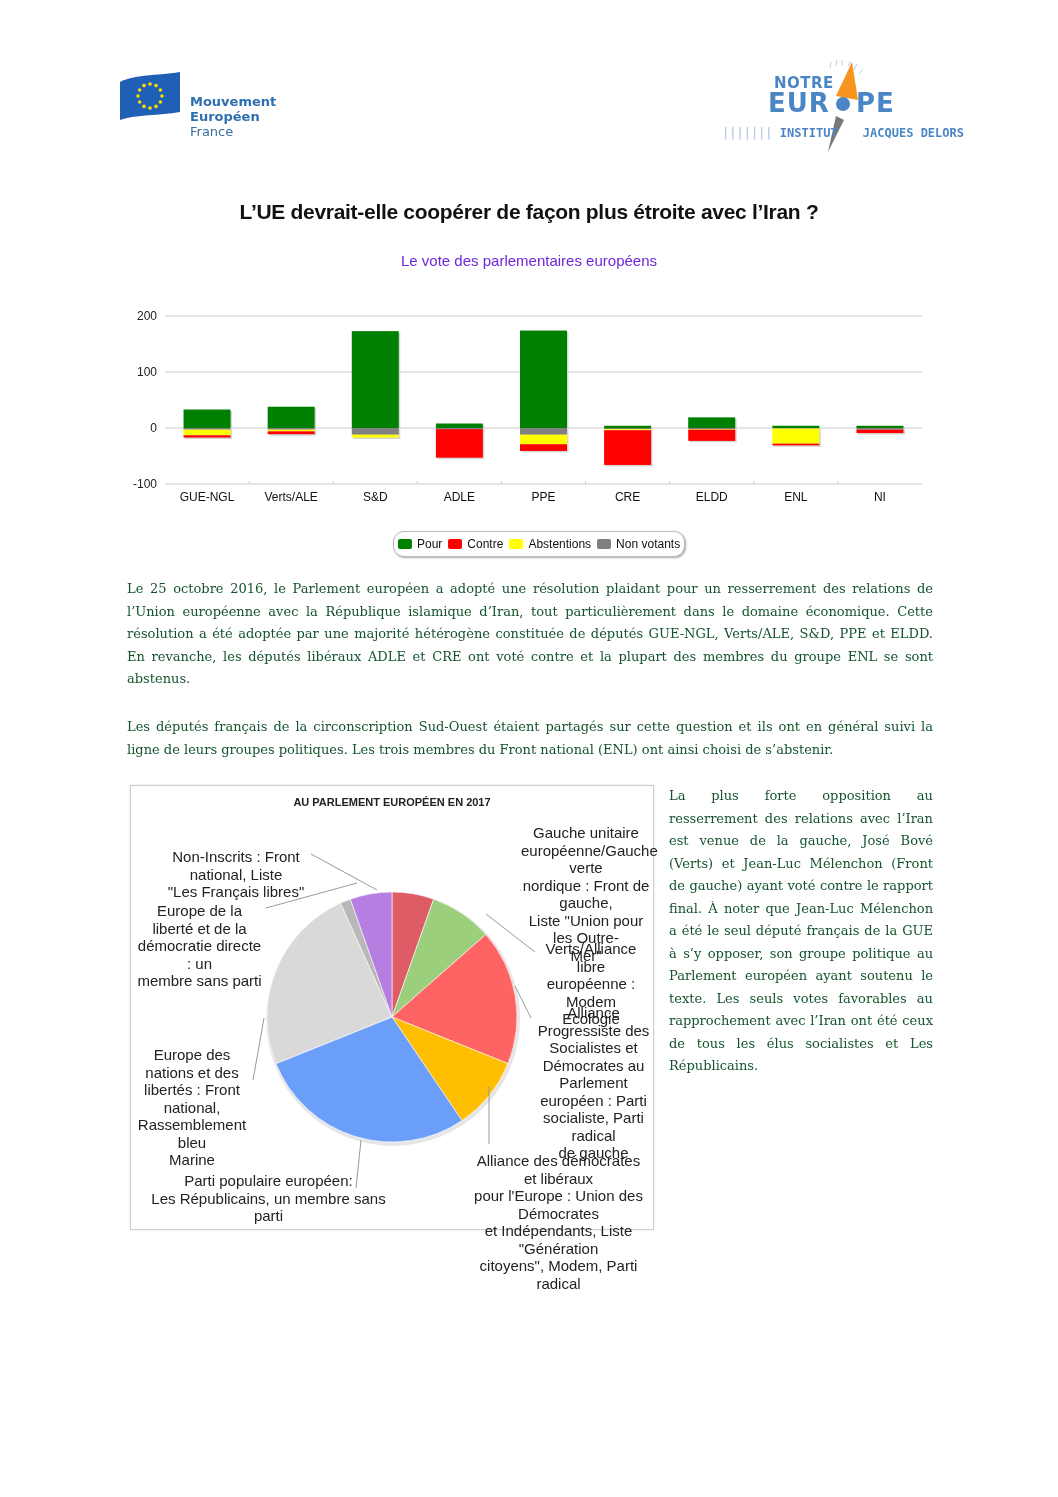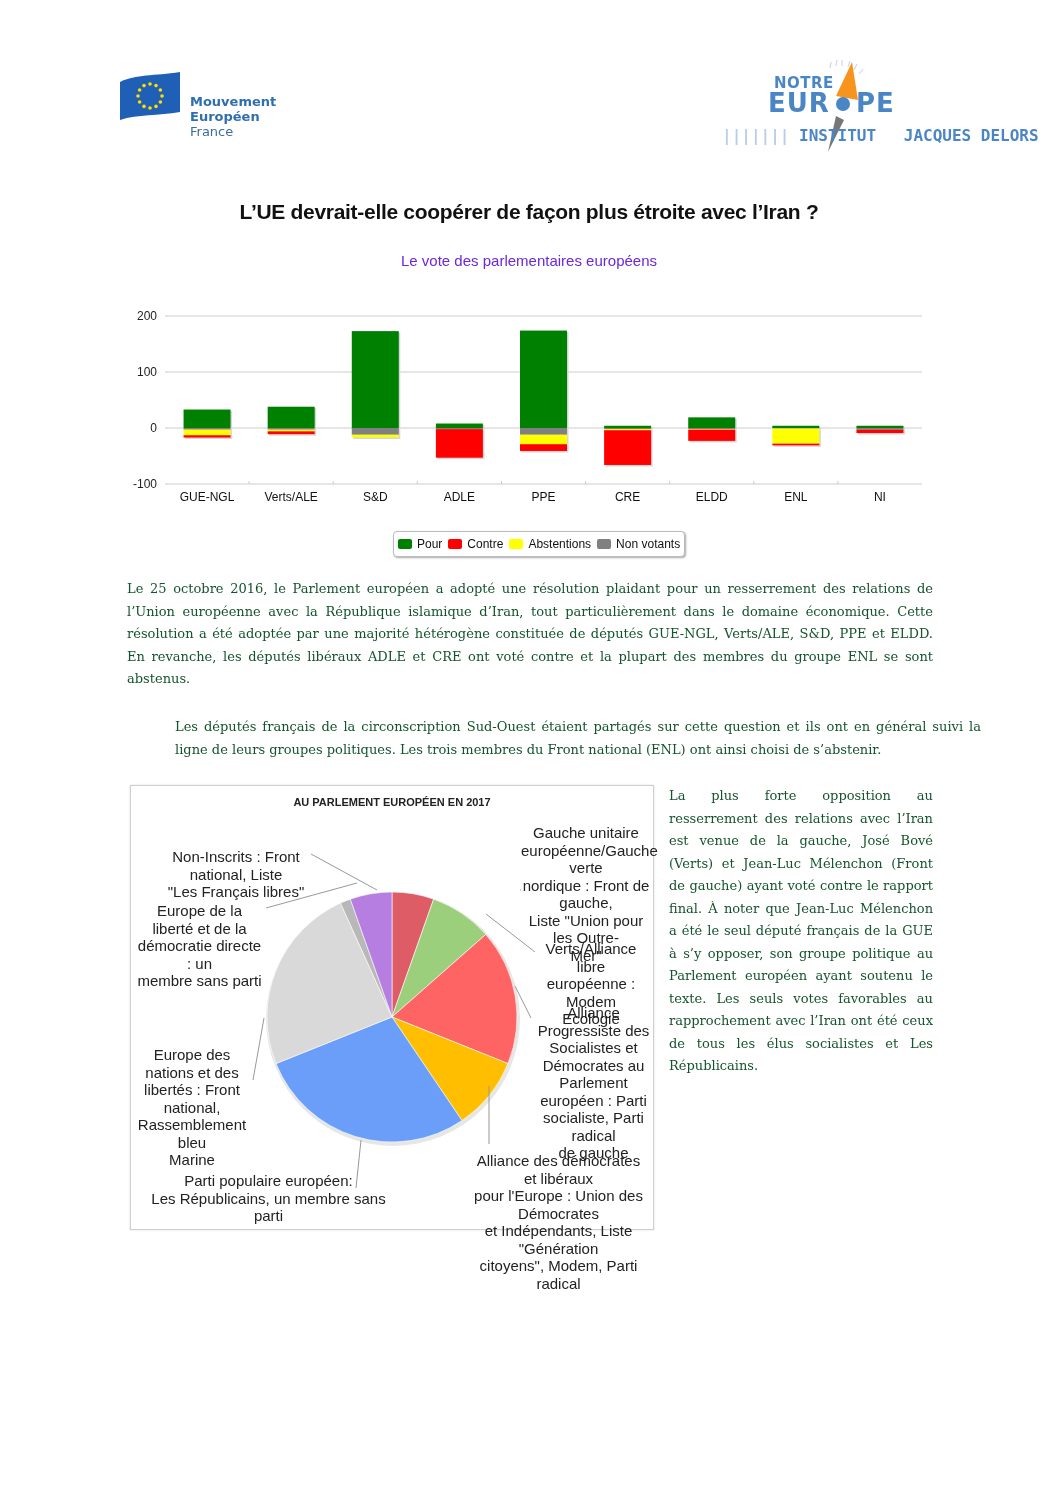--- a/index.html
+++ b/index.html
@@ -7,35 +7,35 @@
   .abs { position: absolute; }
   
   .logo-me { left: 118px; top: 70px; width: 180px; height: 80px; }
   .logo-me .flag { position: absolute; left: 0; top: 2px; width: 64px; height: 48px; }
   .logo-me .txt { position: absolute; left: 72px; top: 24px; font-family: "DejaVu Sans", sans-serif; font-size: 13px; line-height: 15px; color: #2f6fb0; }
   .logo-me .txt b { display: block; font-weight: bold; }
   .logo-me .txt span { display: block; color: #3b6d9e; }
   .logo-ne { left: 722px; top: 60px; width: 230px; height: 95px; }
   .logo-ne .notre { position: absolute; left: 52px; top: 14px; font-family: "DejaVu Sans", sans-serif; font-weight: bold; font-size: 15px; color: #4a86c5; letter-spacing: 0.5px; }
   .logo-ne .europe { position: absolute; left: 46px; top: 28px; font-family: "DejaVu Sans", sans-serif; font-weight: bold; font-size: 26px; color: #4a86c5; letter-spacing: 1px; }
-  .logo-ne .inst { position: absolute; left: 0; top: 66px; font-family: "DejaVu Sans Mono", monospace; font-weight: bold; font-size: 16px; color: #4a86c5; white-space: nowrap; }
+  .logo-ne .inst { position: absolute; left: 0; top: 66px; font-family: "DejaVu Sans Mono", monospace; font-weight: bold; font-size: 12px; color: #4a86c5; white-space: nowrap; }
   .logo-ne svg { position: absolute; left: 88px; top: 0; }
   
   .title { left: 0; width: 1058px; top: 200px; text-align: center; font-family: "Liberation Sans", sans-serif; font-weight: bold; font-size: 21px; color: #111; letter-spacing: -0.3px; }
   .subtitle { left: 0; width: 1058px; top: 252px; text-align: center; font-family: "Liberation Sans", sans-serif; font-size: 15px; color: #6d28d9; }
   
   #bar-chart { position: absolute; left: 120px; top: 300px; }
-  .legend { position: absolute; left: 393px; top: 531px; height: 24px; border: 1px solid #bbb; border-radius: 4px; box-shadow: 1px 1px 2px #aaa; display: flex; align-items: center; padding: 0 4px; font-family: "Liberation Sans", sans-serif; font-size: 12px; background: #fff; }
+  .legend { position: absolute; left: 393px; top: 531px; height: 24px; border: 1px solid #bbb; border-radius: 11px; box-shadow: 1px 1px 2px #aaa; display: flex; align-items: center; padding: 0 4px; font-family: "Liberation Sans", sans-serif; font-size: 12px; background: #fff; }
   .legend .item { display: flex; align-items: center; margin-right: 6px; }
   .legend .item:last-child { margin-right: 0; justify-content: flex-end; }
   .legend .sw { width: 14px; height: 10px; border-radius: 2px; margin-right: 5px; }
   
   .para { font-family: "DejaVu Serif", serif; font-size: 13px; line-height: 22.5px; text-align: justify; color: #14532d; }
   .p1 { left: 127px; top: 578px; width: 806px; }
-  .p2 { left: 127px; top: 716px; width: 806px; margin-left: 48px; }
+  .p2 { left: 127px; top: 716px; width: 806px; }
   .p3 { left: 669px; top: 785px; width: 264px; text-align: justify; }
   
   .piebox { left: 130px; top: 785px; width: 522px; height: 443px; border: 1px solid #cfcfcf; box-shadow: 0 0 2px #ddd; background: #fff; }
   .pie-title { position: absolute; left: 0; width: 100%; top: 8px; text-align: center; font-family: "Liberation Sans", sans-serif; font-weight: bold; font-size: 11px; line-height: 16px; color: #222; }
   .plabel { position: absolute; font-family: "Liberation Sans", sans-serif; font-size: 15px; line-height: 17.5px; text-align: center; color: #222; }
   #pie-svg { position: absolute; left: 0; top: 0; }
 </style>
 </head>
 <body>
 

